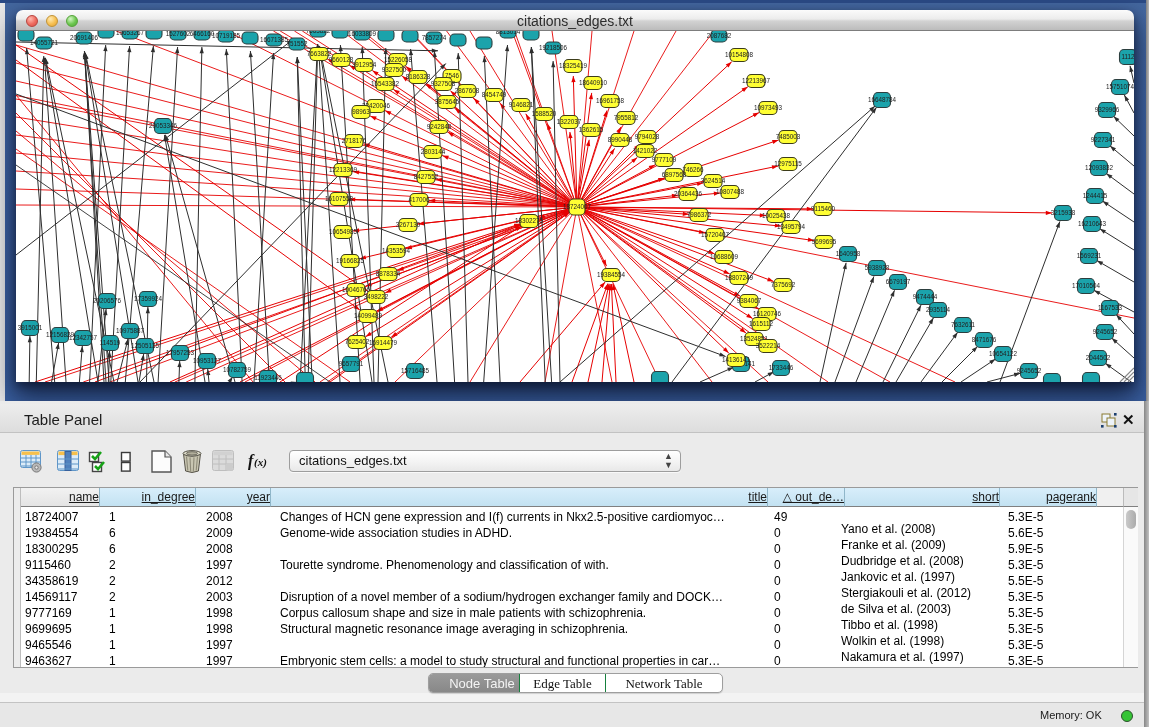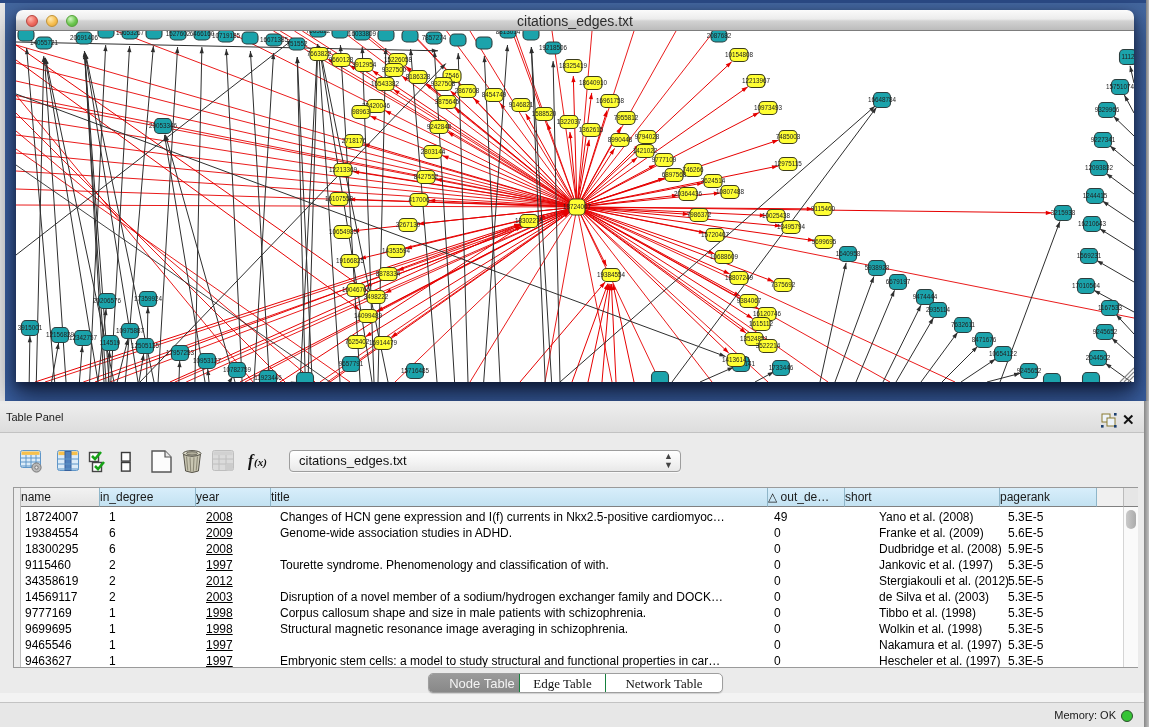--- a/index.html
+++ b/index.html
@@ -25,51 +25,51 @@
   font-size:14px; color:#2c2c2c; }
 .tl { position:absolute; top:15px; width:12px; height:12px; border-radius:50%; }
 #tl1 { left:10px; background:radial-gradient(circle at 35% 30%,#ffb8ae,#ee6a5e 55%,#d5504a); border:1px solid #b8443e; }
 #tl2 { left:30px; background:radial-gradient(circle at 35% 30%,#ffe9b0,#f6bf50 55%,#dfa03a); border:1px solid #c19336; }
 #tl3 { left:50px; background:radial-gradient(circle at 35% 30%,#d2f5c3,#6cc74f 55%,#53a83d); border:1px solid #55a339; }
 #canvas { position:absolute; left:0; top:21px; width:1118px; height:351px; background:#fff; }
 
 #panel { position:absolute; left:0; top:401px; width:1146px; height:326px; background:#ebebeb; }
 #phead { position:absolute; left:0; top:3px; width:1146px; height:29px;
   background:linear-gradient(180deg,#ededed,#dddddd); border-bottom:1px solid #c2c2c2; }
-#phead .t { position:absolute; left:6px; top:7px; font-size:11px; color:#1c1c1c; }
+#phead .t { position:absolute; left:24px; top:7px; font-size:15px; color:#1c1c1c; }
 #pfloat { position:absolute; left:1101px; top:9px; width:16px; height:15px; }
 #pclose { position:absolute; left:1122px; top:7px; font-size:15px; font-weight:bold; color:#111; }
 
 .ticon { position:absolute; top:49px; }
 #combo { position:absolute; left:289px; top:49px; width:392px; height:22px;
   border:1px solid #9d9d9d; border-radius:4px;
   background:linear-gradient(180deg,#ffffff,#f2f2f2 60%,#e8e8e8);
   font-size:13px; color:#111; line-height:20px; padding-left:9px;
   box-shadow:0 1px 0 rgba(255,255,255,.7); }
 #combo .arrows { position:absolute; right:7px; top:1px; font-size:9px; color:#444; line-height:9px; }
 
 #table { position:absolute; left:13px; top:86px; width:1125px; height:181px;
   border:1px solid #9a9a9a; background:#fff; }
 #thead { position:absolute; left:7px; top:0; width:1102px; height:19px; }
 #thead .hc { position:absolute; top:0; height:19px;
   background:linear-gradient(180deg,#d8eefb,#c3e2f2);
   border-right:1px solid #8fb6c9; border-bottom:1px solid #808080;
-  font-size:12px; color:#1a1a1a; text-align:left; line-height:18px; }
+  font-size:12px; color:#1a1a1a; text-align:right; line-height:18px;text-decoration:underline; }
 #gutter { position:absolute; left:0; top:0; width:7px; height:179px; background:#ececec;
   border-right:1px solid #bdbdbd; }
 #tbody { position:absolute; left:7px; top:21px; width:1102px; height:158px;
   font-size:12px; color:#000; overflow:hidden; }
 .trow { position:relative; height:16px; line-height:16px; white-space:nowrap; }
 .trow span { position:absolute; top:0; overflow:hidden; }
 .c0 { left:4px;  width:82px; }
 .c1 { left:88px; width:92px; }
-.c2 { left:185px;width:70px;text-decoration:underline; }
+.c2 { left:185px;width:70px; }
 .c3 { left:259px;width:490px; }
 .c4 { left:753px;width:68px; }
-.c5 { left:858px;width:148px; }
+.c5 { left:820px;width:148px;margin-top:12px; }
 .c6 { left:987px;width:90px; }
 #vscroll { position:absolute; left:1109px; top:19px; width:15px; height:160px;
   background:#fafafa; border-left:1px solid #d5d5d5; }
 #vthumb { position:absolute; left:2px; top:3px; width:10px; height:19px;
   background:linear-gradient(90deg,#c9c9c9,#ababab); border-radius:5px; }
 #corner { position:absolute; left:1109px; top:0; width:15px; height:19px; background:#e6e6e6;
   border-left:1px solid #bbb; border-bottom:1px solid #808080; }
 
 #tabs { position:absolute; left:428px; top:272px; z-index:5; height:20px; display:flex;
   border:1px solid #9e9e9e; border-radius:5px; overflow:hidden; background:#fff;
@@ -77,21 +77,21 @@
 #tabs .seg { height:20px; line-height:19px; font-size:13px; text-align:center; color:#111; }
 #tabs .seg:nth-child(1) { width:90px; }
 #tabs .seg:nth-child(2) { width:86px; }
 #tabs .seg:nth-child(3) { width:117px; }
 #tabs .sel { background:linear-gradient(180deg,#9a9a9a,#868686); color:#f4f4f4;padding-left:16px; }
 #tabs .seg + .seg { border-left:1px solid #15803d;font-family:Liberation Serif, serif; }
 
 #statusband { position:absolute; left:0; top:292px; width:1146px; height:10px; background:#f3f3f3; }
 #statusline { position:absolute; left:0; top:301px; width:1146px; height:1px; background:#c3c3c3; }
 #statusbelow { position:absolute; left:0; top:302px; width:1146px; height:24px; background:#e7e7e7; }
-#mem { position:absolute; left:1040px; top:308px; width:76px; text-align:right; font-size:11px; color:#1a1a1a; }
+#mem { position:absolute; left:1040px; top:308px; width:76px; text-align:left; font-size:11px; color:#1a1a1a; }
 #memdot { position:absolute; left:1121px; top:309px; width:12px; height:12px; border-radius:50%;
   background:#35c435; border:1.5px solid #2e4f2e; }
 </style></head>
 <body>
 <div id="app">
   <div id="topline"></div>
   <div id="desktop"></div>
   <div id="leftstrip"></div>
   <div id="win">
     <div id="titlebar">

